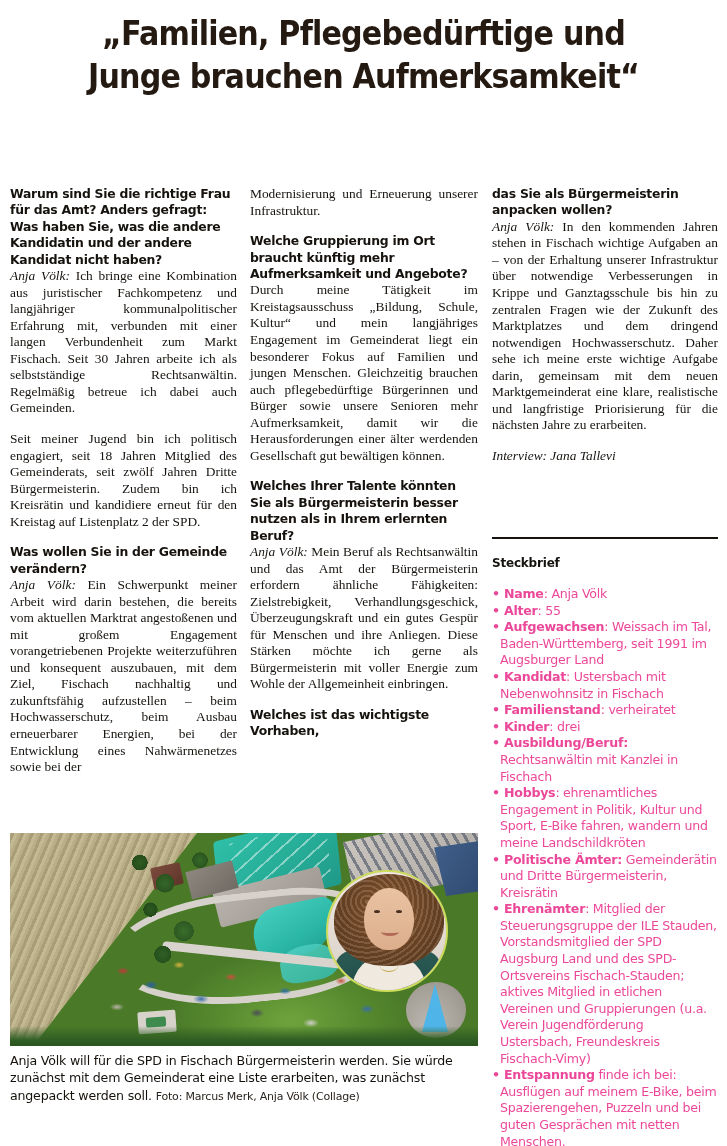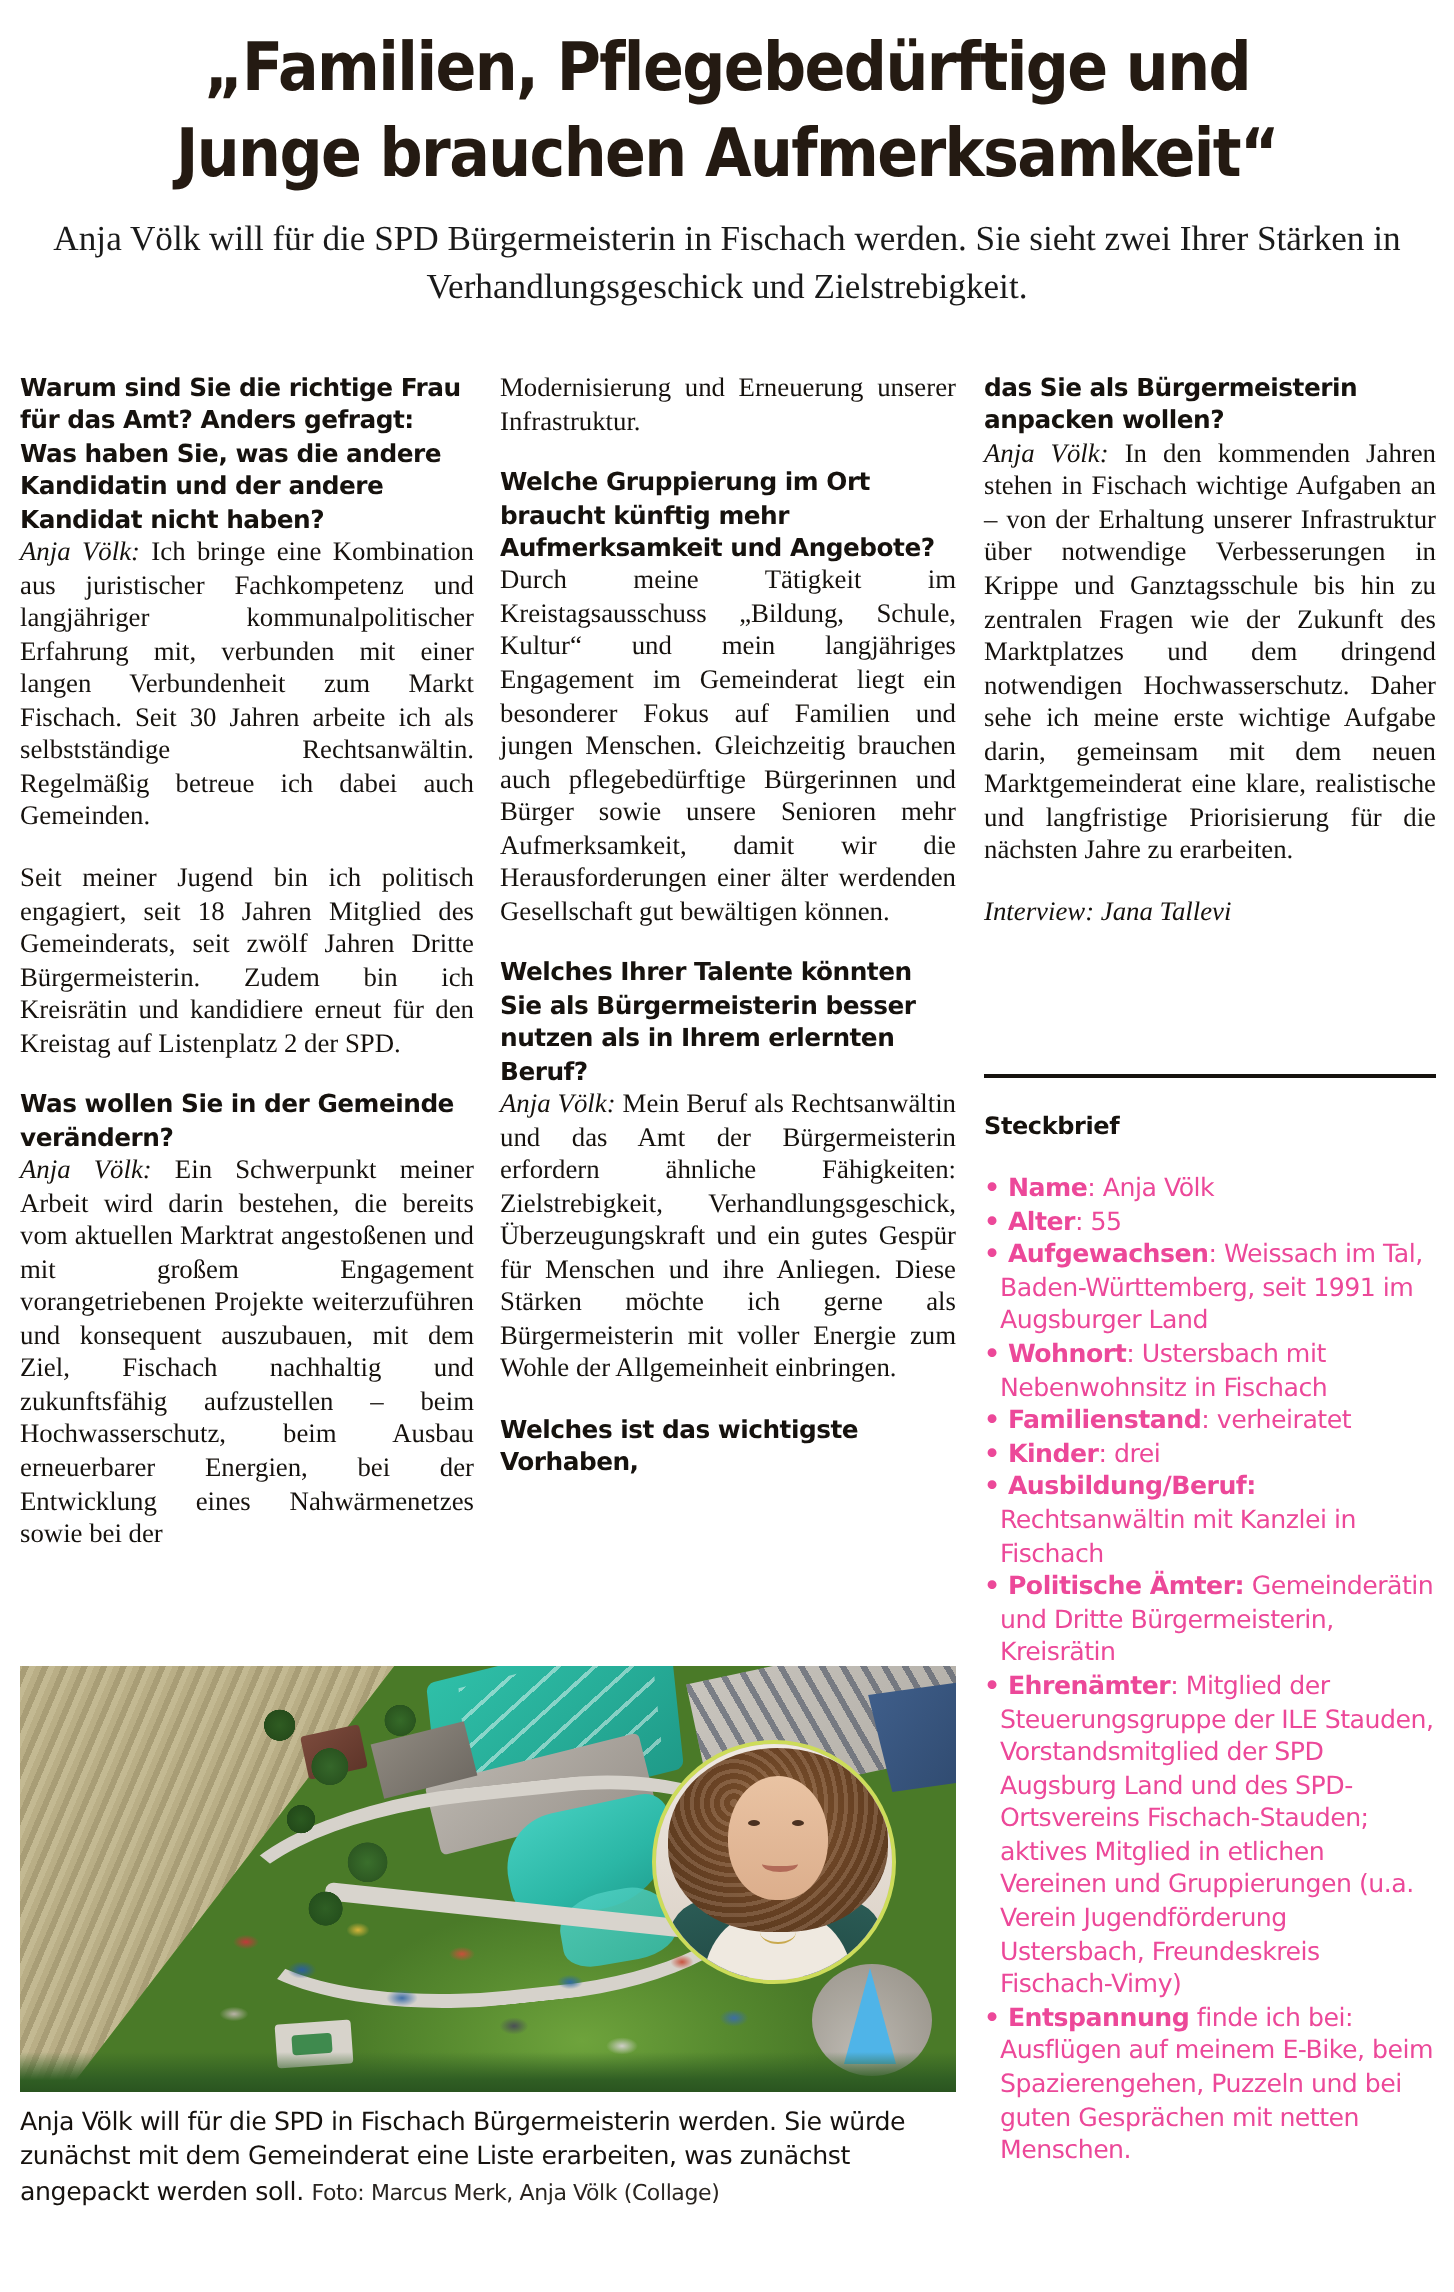--- a/index.html
+++ b/index.html
@@ -334,21 +334,20 @@
 </head>
 <body>
 
 <div class="page">
 
   <div class="headline">
     <span class="hl-line">„Familien, Pflegebedürftige und</span>
     <span class="hl-line">Junge brauchen Aufmerksamkeit“</span>
   </div>
 
-  <div class="subtitle">Anja Völk will für die SPD Bürgermeisterin in Fischach werden. Sie sieht zwei Ihrer Stärken in Verhandlungsgeschick und Zielstrebigkeit.</div>
 
   <div class="cols">
 
     <div class="col col1">
       <p class="q">Warum sind Sie die richtige Frau für das Amt? Anders gefragt: Was haben Sie, was die andere Kandidatin und der andere Kandidat nicht haben?</p>
       <p class="a"><span class="speaker">Anja Völk:</span><span> Ich bringe eine Kombination aus juristischer Fachkompetenz und langjähriger kommunalpolitischer Erfahrung mit, verbunden mit einer langen Verbundenheit zum Markt Fischach. Seit 30 Jahren arbeite ich als selbstständige Rechtsanwältin. Regelmäßig betreue ich dabei auch Gemeinden.</span></p>
       <p class="a">Seit meiner Jugend bin ich politisch engagiert, seit 18 Jahren Mitglied des Gemeinderats, seit zwölf Jahren Dritte Bürgermeisterin. Zudem bin ich Kreisrätin und kandidiere erneut für den Kreistag auf Listenplatz 2 der SPD.</p>
       <p class="q after">Was wollen Sie in der Gemeinde verändern?</p>
       <p class="a"><span class="speaker">Anja Völk:</span><span> Ein Schwerpunkt meiner Arbeit wird darin bestehen, die bereits vom aktuellen Marktrat angestoßenen und mit großem Engagement vorangetriebenen Projekte weiterzuführen und konsequent auszubauen, mit dem Ziel, Fischach nachhaltig und zukunftsfähig aufzustellen – beim Hochwasserschutz, beim Ausbau erneuerbarer Energien, bei der Entwicklung eines Nahwärmenetzes sowie bei der</span></p>
     </div>
@@ -369,24 +368,25 @@
     </div>
   </div>
 
   <div class="steckbrief" id="steckbrief" style="top:537px;">
     <div class="rule-top"></div>
     <div class="sb-title">Steckbrief</div>
     <ul class="sb-list" id="sb-list">
         <li class="sb-item"><span class="bullet">• </span><b>Name</b><span>: Anja Völk</span></li>
         <li class="sb-item"><span class="bullet">• </span><b>Alter</b><span>: 55</span></li>
         <li class="sb-item"><span class="bullet">• </span><b>Aufgewachsen</b><span>: Weissach im Tal, Baden-Württemberg, seit 1991 im Augsburger Land</span></li>
-        <li class="sb-item"><span class="bullet">• </span><b>Wohnort</b><span>: Ustersbach mit Nebenwohnsitz in Fischach</span></li>
+        <li class="sb-item"><span class="bullet">• </span><b>Kandidat</b><span>: Ustersbach mit Nebenwohnsitz in Fischach</span></li>
         <li class="sb-item"><span class="bullet">• </span><b>Familienstand</b><span>: verheiratet</span></li>
         <li class="sb-item"><span class="bullet">• </span><b>Kinder</b><span>: drei</span></li>
         <li class="sb-item"><span class="bullet">• </span><b>Ausbildung/Beruf:</b><span> Rechtsanwältin mit Kanzlei in Fischach</span></li>
+        <li class="sb-item"><span class="bullet">• </span><b>Hobbys</b><span>: ehrenamtliches Engagement in Politik, Kultur und Sport, E-Bike fahren, wandern und meine Landschildkröten</span></li>
         <li class="sb-item"><span class="bullet">• </span><b>Politische Ämter:</b><span> Gemeinderätin und Dritte Bürgermeisterin, Kreisrätin</span></li>
         <li class="sb-item"><span class="bullet">• </span><b>Ehrenämter</b><span>: Mitglied der Steuerungsgruppe der ILE Stauden, Vorstandsmitglied der SPD Augsburg Land und des SPD-Ortsvereins Fischach-Stauden; aktives Mitglied in etlichen Vereinen und Gruppierungen (u.a. Verein Jugendförderung Ustersbach, Freundeskreis Fischach-Vimy)</span></li>
         <li class="sb-item"><span class="bullet">• </span><b>Entspannung</b><span> finde ich bei: Ausflügen auf meinem E-Bike, beim Spazierengehen, Puzzeln und bei guten Gesprächen mit netten Menschen.</span></li>
       </ul>
 
   </div>
 
   <div class="photo-wrap">
     <div class="photo">
       <div class="field"></div>

